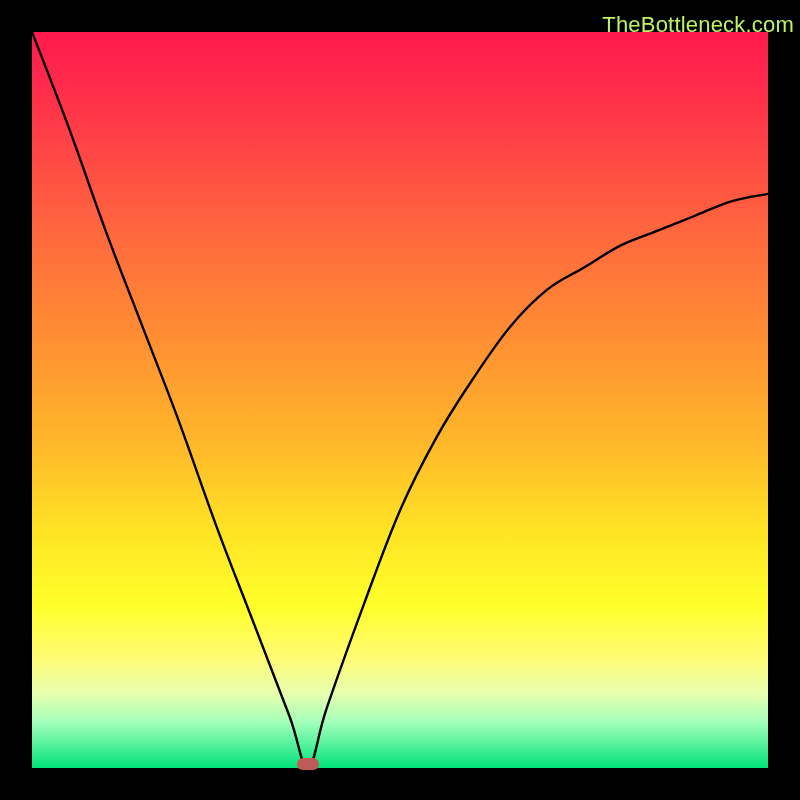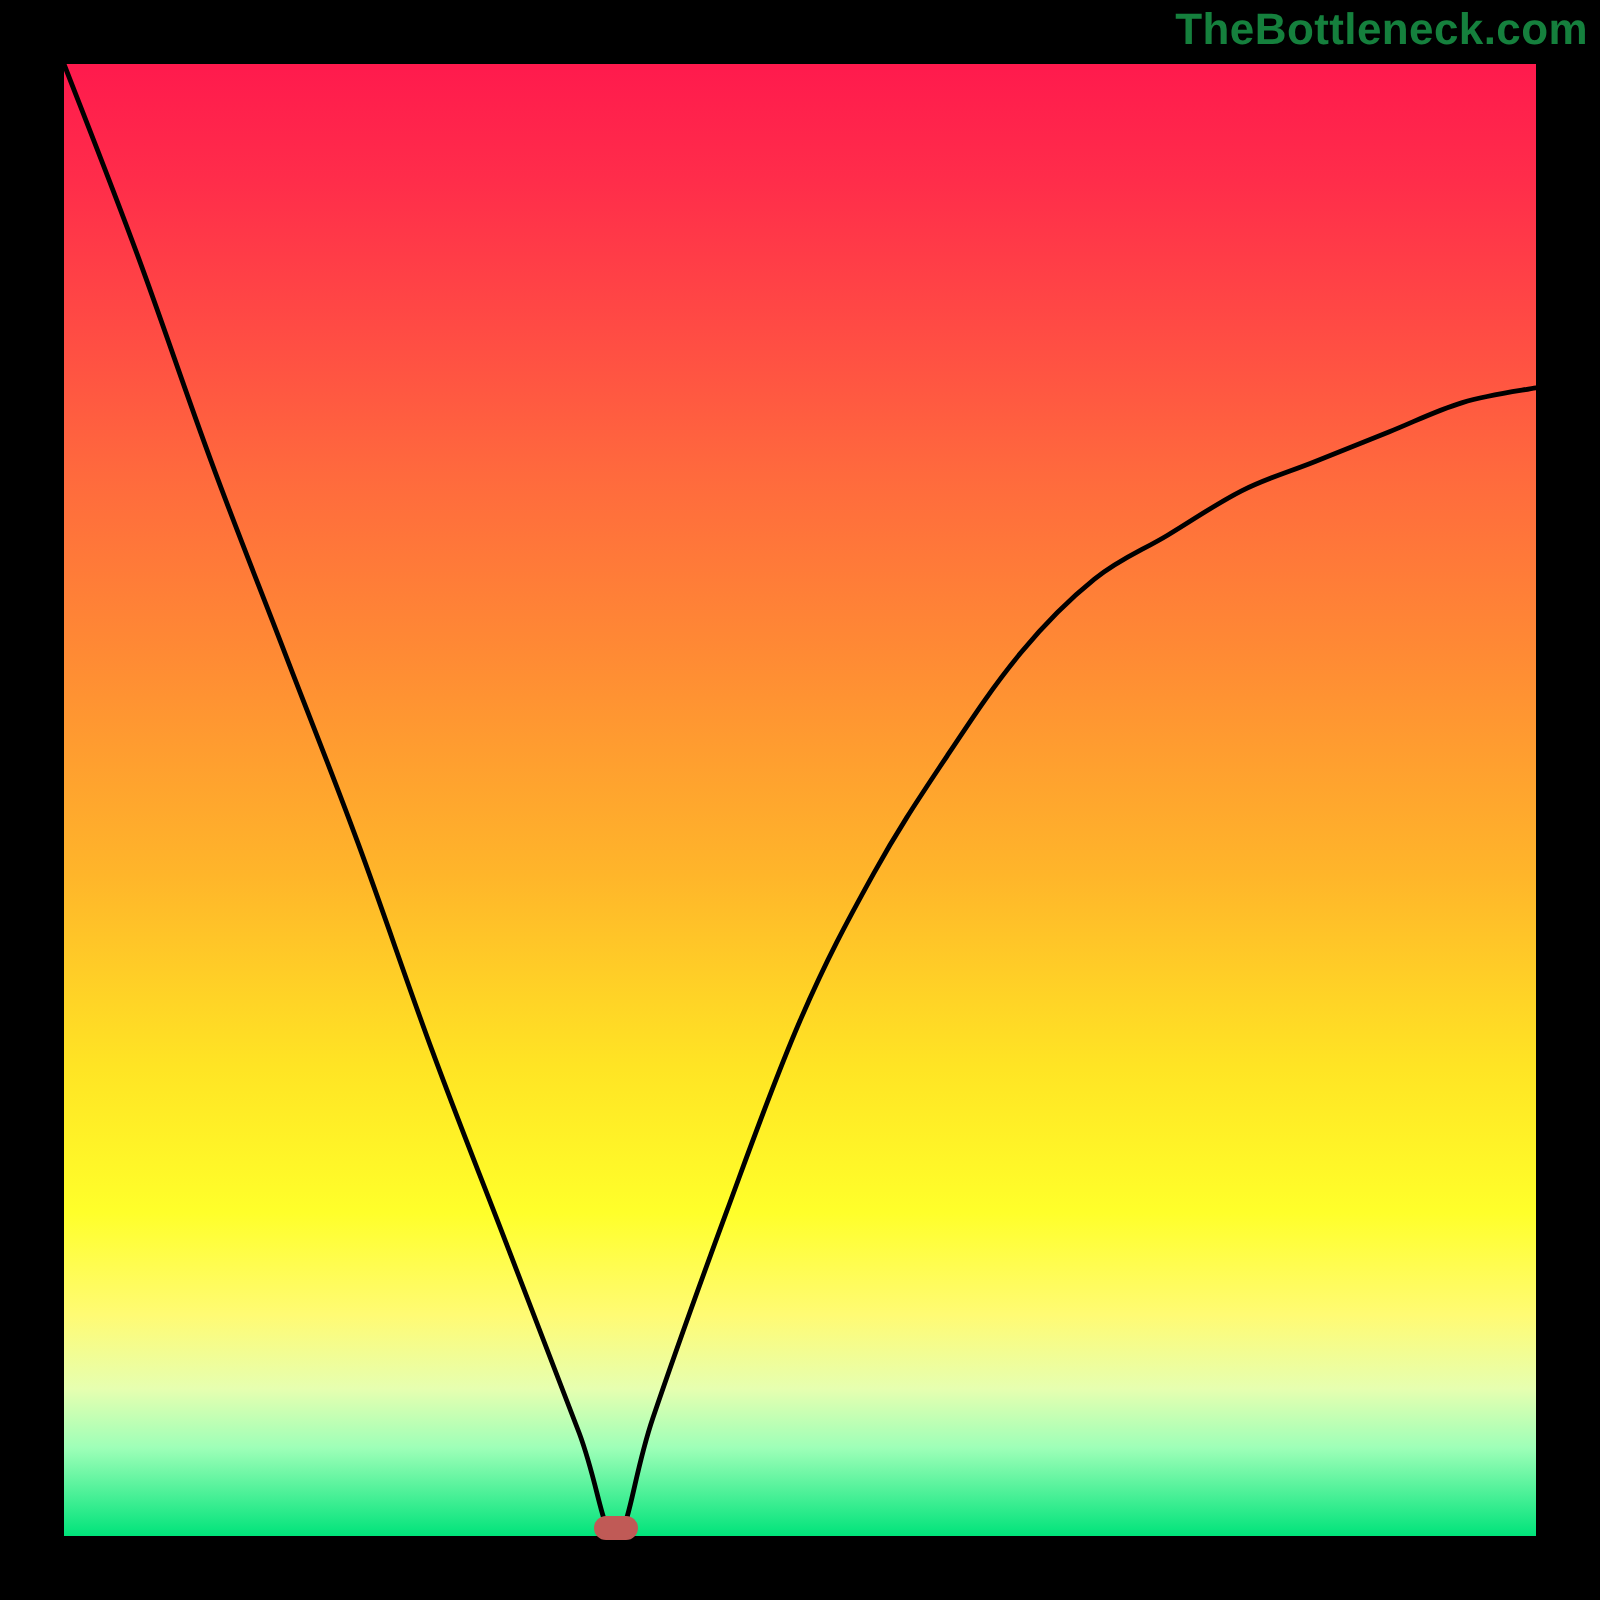--- a/index.html
+++ b/index.html
@@ -12,25 +12,25 @@
     font-family: Arial, Helvetica, sans-serif;
   }
   .frame {
     position: relative;
     width: 800px;
     height: 800px;
     background: #000;
   }
   .attribution {
     position: absolute;
-    top: 2px;
+    top: 12px;
     right: 6px;
-    color: #15803d;
+    color: #bef264;
     font-size: 22px;
-    font-weight: 700;
+    font-weight: 400;
     letter-spacing: 0.2px;
     z-index: 10;
   }
   .plot {
     position: absolute;
     left: 32px;
     top: 32px;
     width: 736px;
     height: 736px;
     

